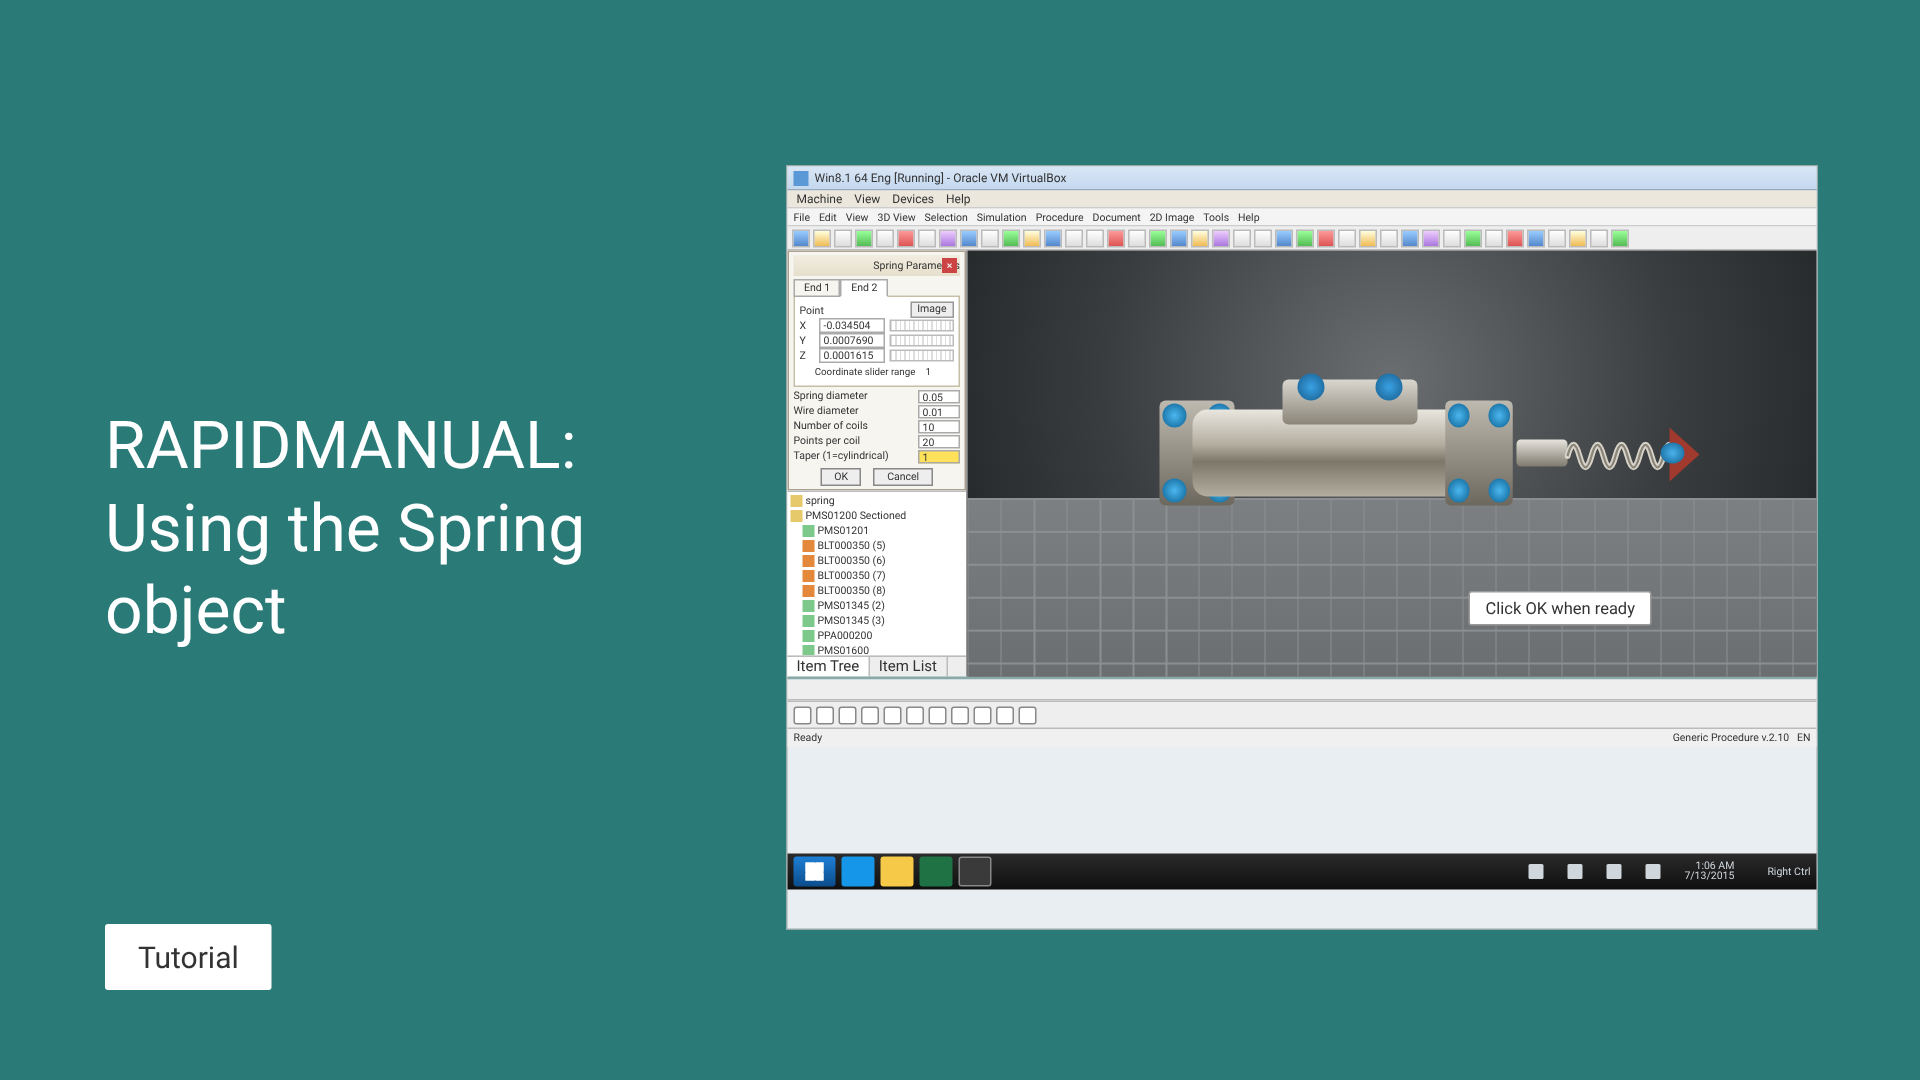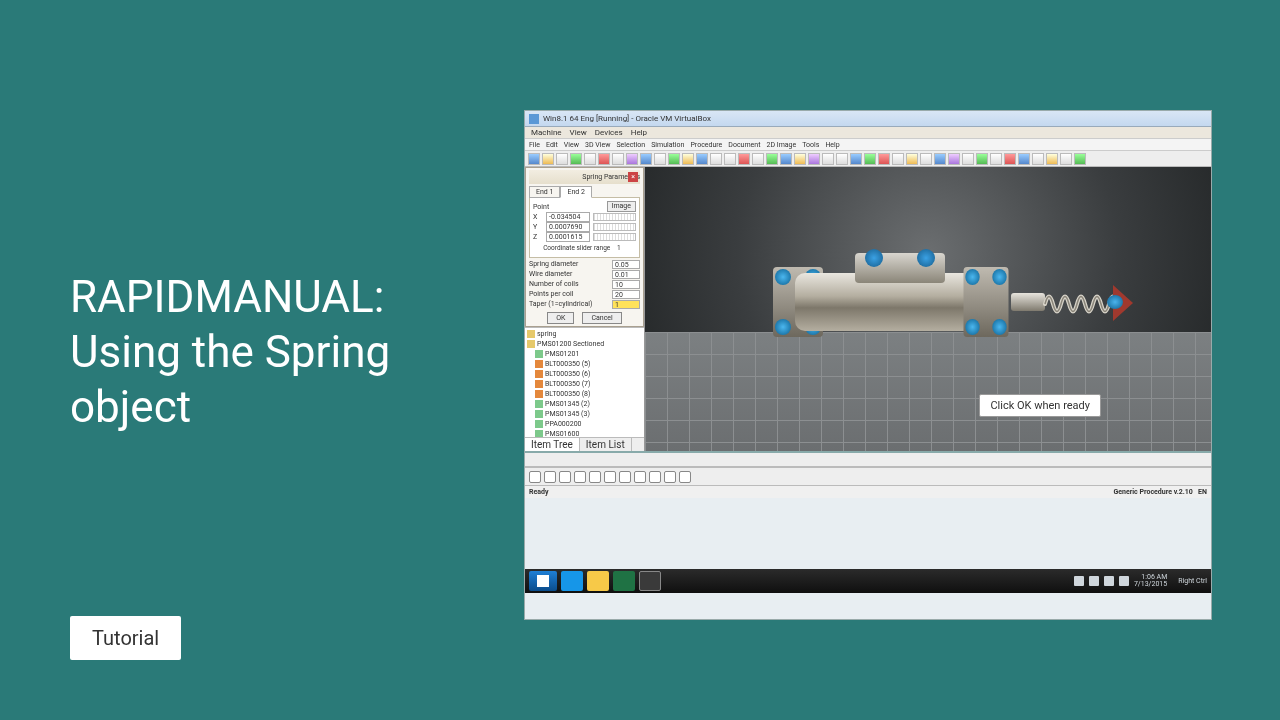--- a/index.html
+++ b/index.html
@@ -128,33 +128,33 @@
   
   .lower{height:118px;display:flex;flex-direction:column;border-top:2px solid #8aa;}
   .lower-tb{height:14px;background:#eee;border-bottom:1px solid #bbb;display:flex;gap:2px;padding:1px 3px;}
   .lower-split{flex:1;display:flex;}
   .proc{flex:1;background:#fff;border-right:1px solid #bbb;padding:3px 5px;font-size:8px;}
   .proc b{font-weight:700;}
   .proc .sub{color:#2a72b5;}
   .tl{flex:1;background:#fff;}
   .transport{height:18px;background:#eee;border-top:1px solid #bbb;display:flex;align-items:center;gap:3px;padding:0 4px;}
   .transport .c{width:12px;height:12px;border:1px solid #888;border-radius:2px;background:#fff;}
-  .status{height:13px;background:#f0f0f0;border-top:1px solid #bbb;display:flex;justify-content:space-between;align-items:center;padding:0 4px;font-size:7px;font-weight:bold;}
+  .status{height:13px;background:#f0f0f0;border-top:1px solid #bbb;display:flex;justify-content:space-between;align-items:center;padding:0 4px;font-size:7px;}
   
   .taskbar{height:24px;background:linear-gradient(#2b2b2b,#0f0f0f);display:flex;align-items:center;padding:0 4px;gap:4px;}
   .taskbar .start{width:28px;height:20px;background:linear-gradient(#1e7fd6,#0b4c8b);border-radius:2px;display:flex;align-items:center;justify-content:center;}
   .taskbar .start .w{width:12px;height:12px;background:
     linear-gradient(#fff,#fff);display:grid;grid-template:1fr 1fr/1fr 1fr;gap:1px;}
   .taskbar .start .w span{background:#fff;}
   .taskbar .ap{width:22px;height:20px;border-radius:2px;}
   .ap.ie{background:#1696e8;}
   .ap.fe{background:#f7c948;}
   .ap.xl{background:#1f7244;}
   .ap.rm{background:#3a3a3a;border:1px solid #888;}
-  .tray{margin-left:auto;display:flex;align-items:center;gap:5px;color:#cfd6dc;font-size:7px;}
+  .tray{margin-left:auto;display:flex;align-items:center;gap:16px;color:#cfd6dc;font-size:7px;}
   .tray .ic{width:10px;height:10px;background:#cfd6dc;border-radius:1px;}
   .tray .clock{text-align:right;line-height:1;}
 </style>
 </head>
 <body>
 
 <div class="side-title" style="white-space:pre-line;">RAPIDMANUAL:
 Using the Spring
 object</div>
 <div class="badge">Tutorial</div>

